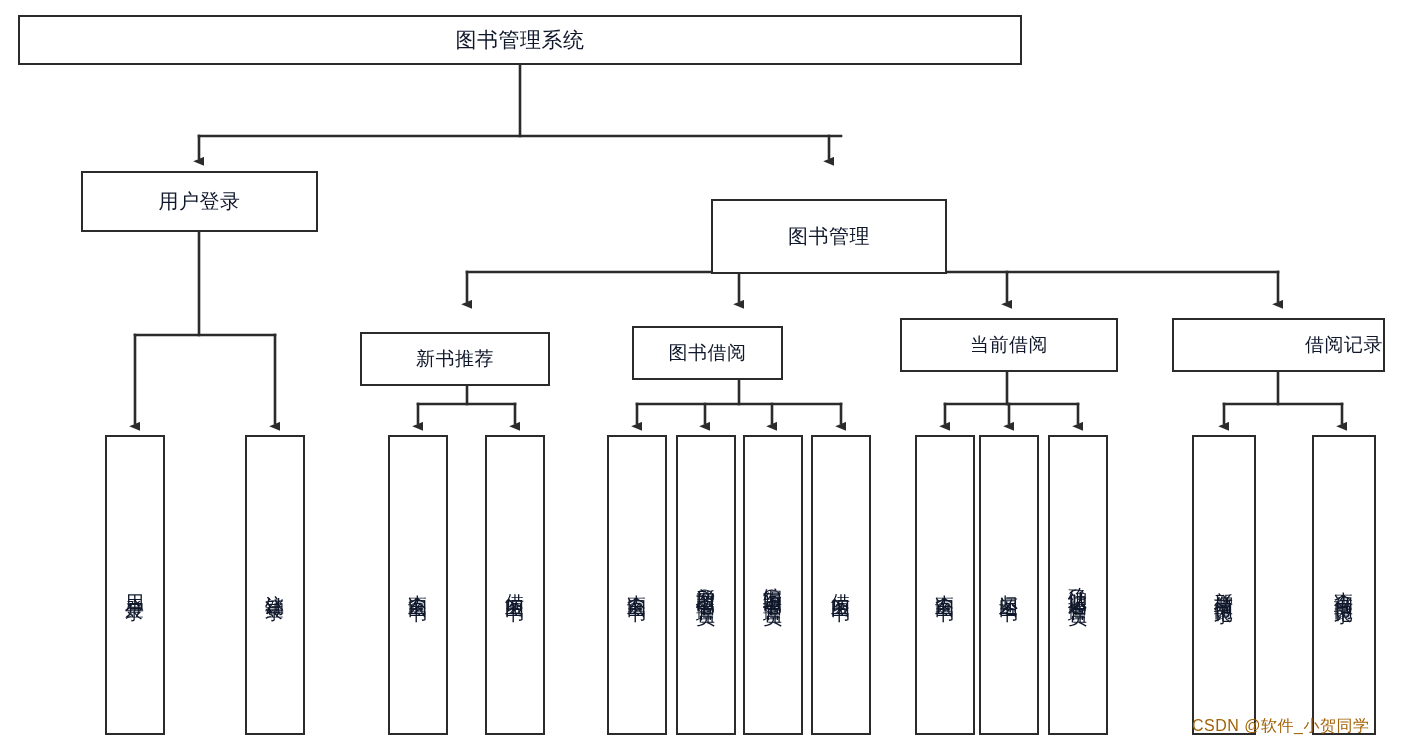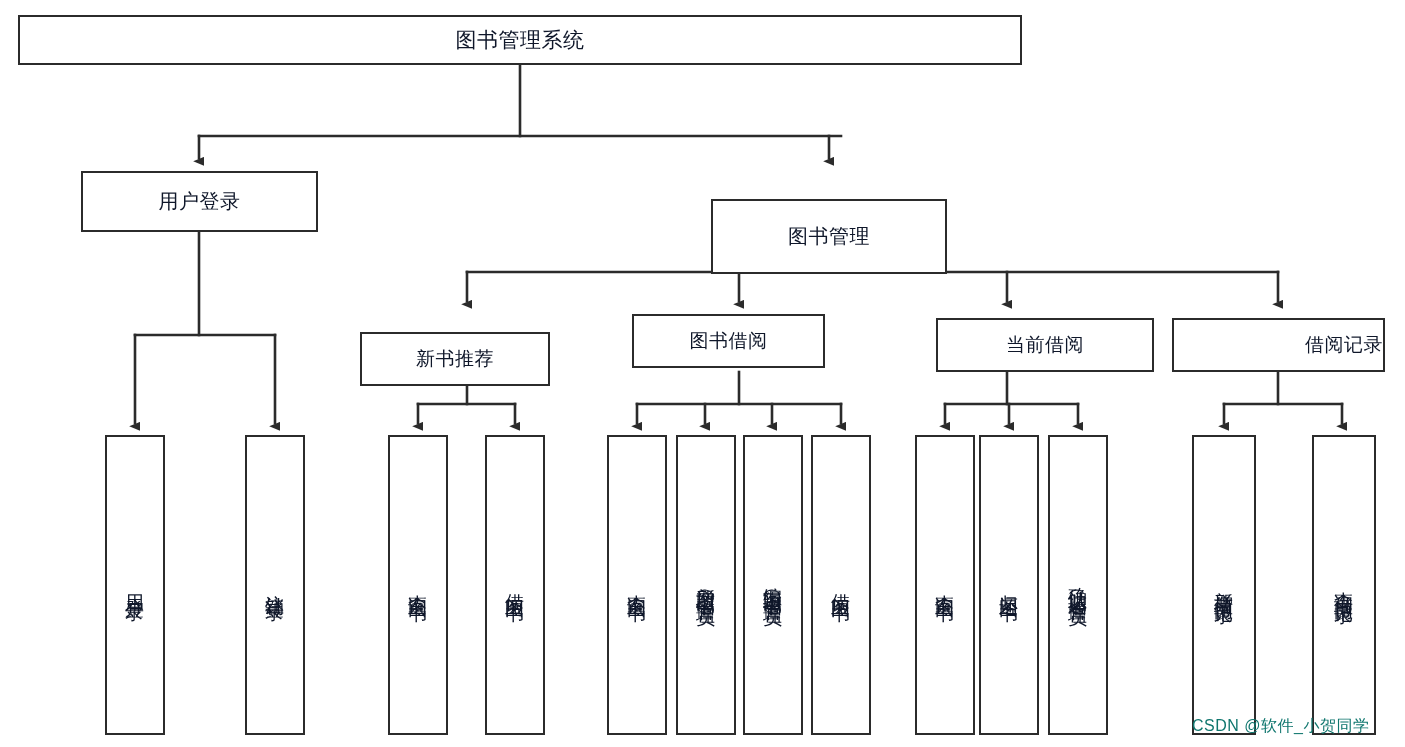--- a/index.html
+++ b/index.html
@@ -59,21 +59,21 @@
     writing-mode: vertical-rl;
     text-orientation: upright;
     letter-spacing: 3px;
     line-height: 1;
     max-height: 284px;
     white-space: normal;
   }
   .watermark {
     position: absolute;
     font-size: 16px;
-    color: #0f766e;
+    color: #a16207;
     letter-spacing: 0.5px;
     white-space: nowrap;
     user-select: none;
   }
 </style>
 </head>
 <body>
 
 <div id="diagram-root">
 
@@ -134,24 +134,24 @@
   <div class="node level2" style="left:81px; top:171px; width:237px; height:61px;">
     <span class="node-label">用户登录</span>
   </div>
   <div class="node level2" style="left:711px; top:171px; width:236px; height:75px;margin-top:28px;">
     <span class="node-label">图书管理</span>
   </div>
 
   <div class="node level3" style="left:360px; top:332px; width:190px; height:54px;">
     <span class="node-label">新书推荐</span>
   </div>
-  <div class="node level3" style="left:632px; top:314px; width:193px; height:54px;">
+  <div class="node level3" style="left:632px; top:326px; width:151px; height:54px;">
     <span class="node-label">图书借阅</span>
   </div>
-  <div class="node level3" style="left:936px; top:318px; width:218px; height:54px;">
+  <div class="node level3" style="left:900px; top:318px; width:218px; height:54px;">
     <span class="node-label">当前借阅</span>
   </div>
   <div class="node level3" style="left:1172px; top:318px; width:213px; height:54px;justify-content:flex-end;">
     <span class="node-label">借阅记录</span>
   </div>
 
   <div class="node leaf" style="left:105px; top:435px; width:60px; height:300px;">
     <span class="node-label">用户登录</span>
   </div>
   <div class="node leaf" style="left:245px; top:435px; width:60px; height:300px;">

